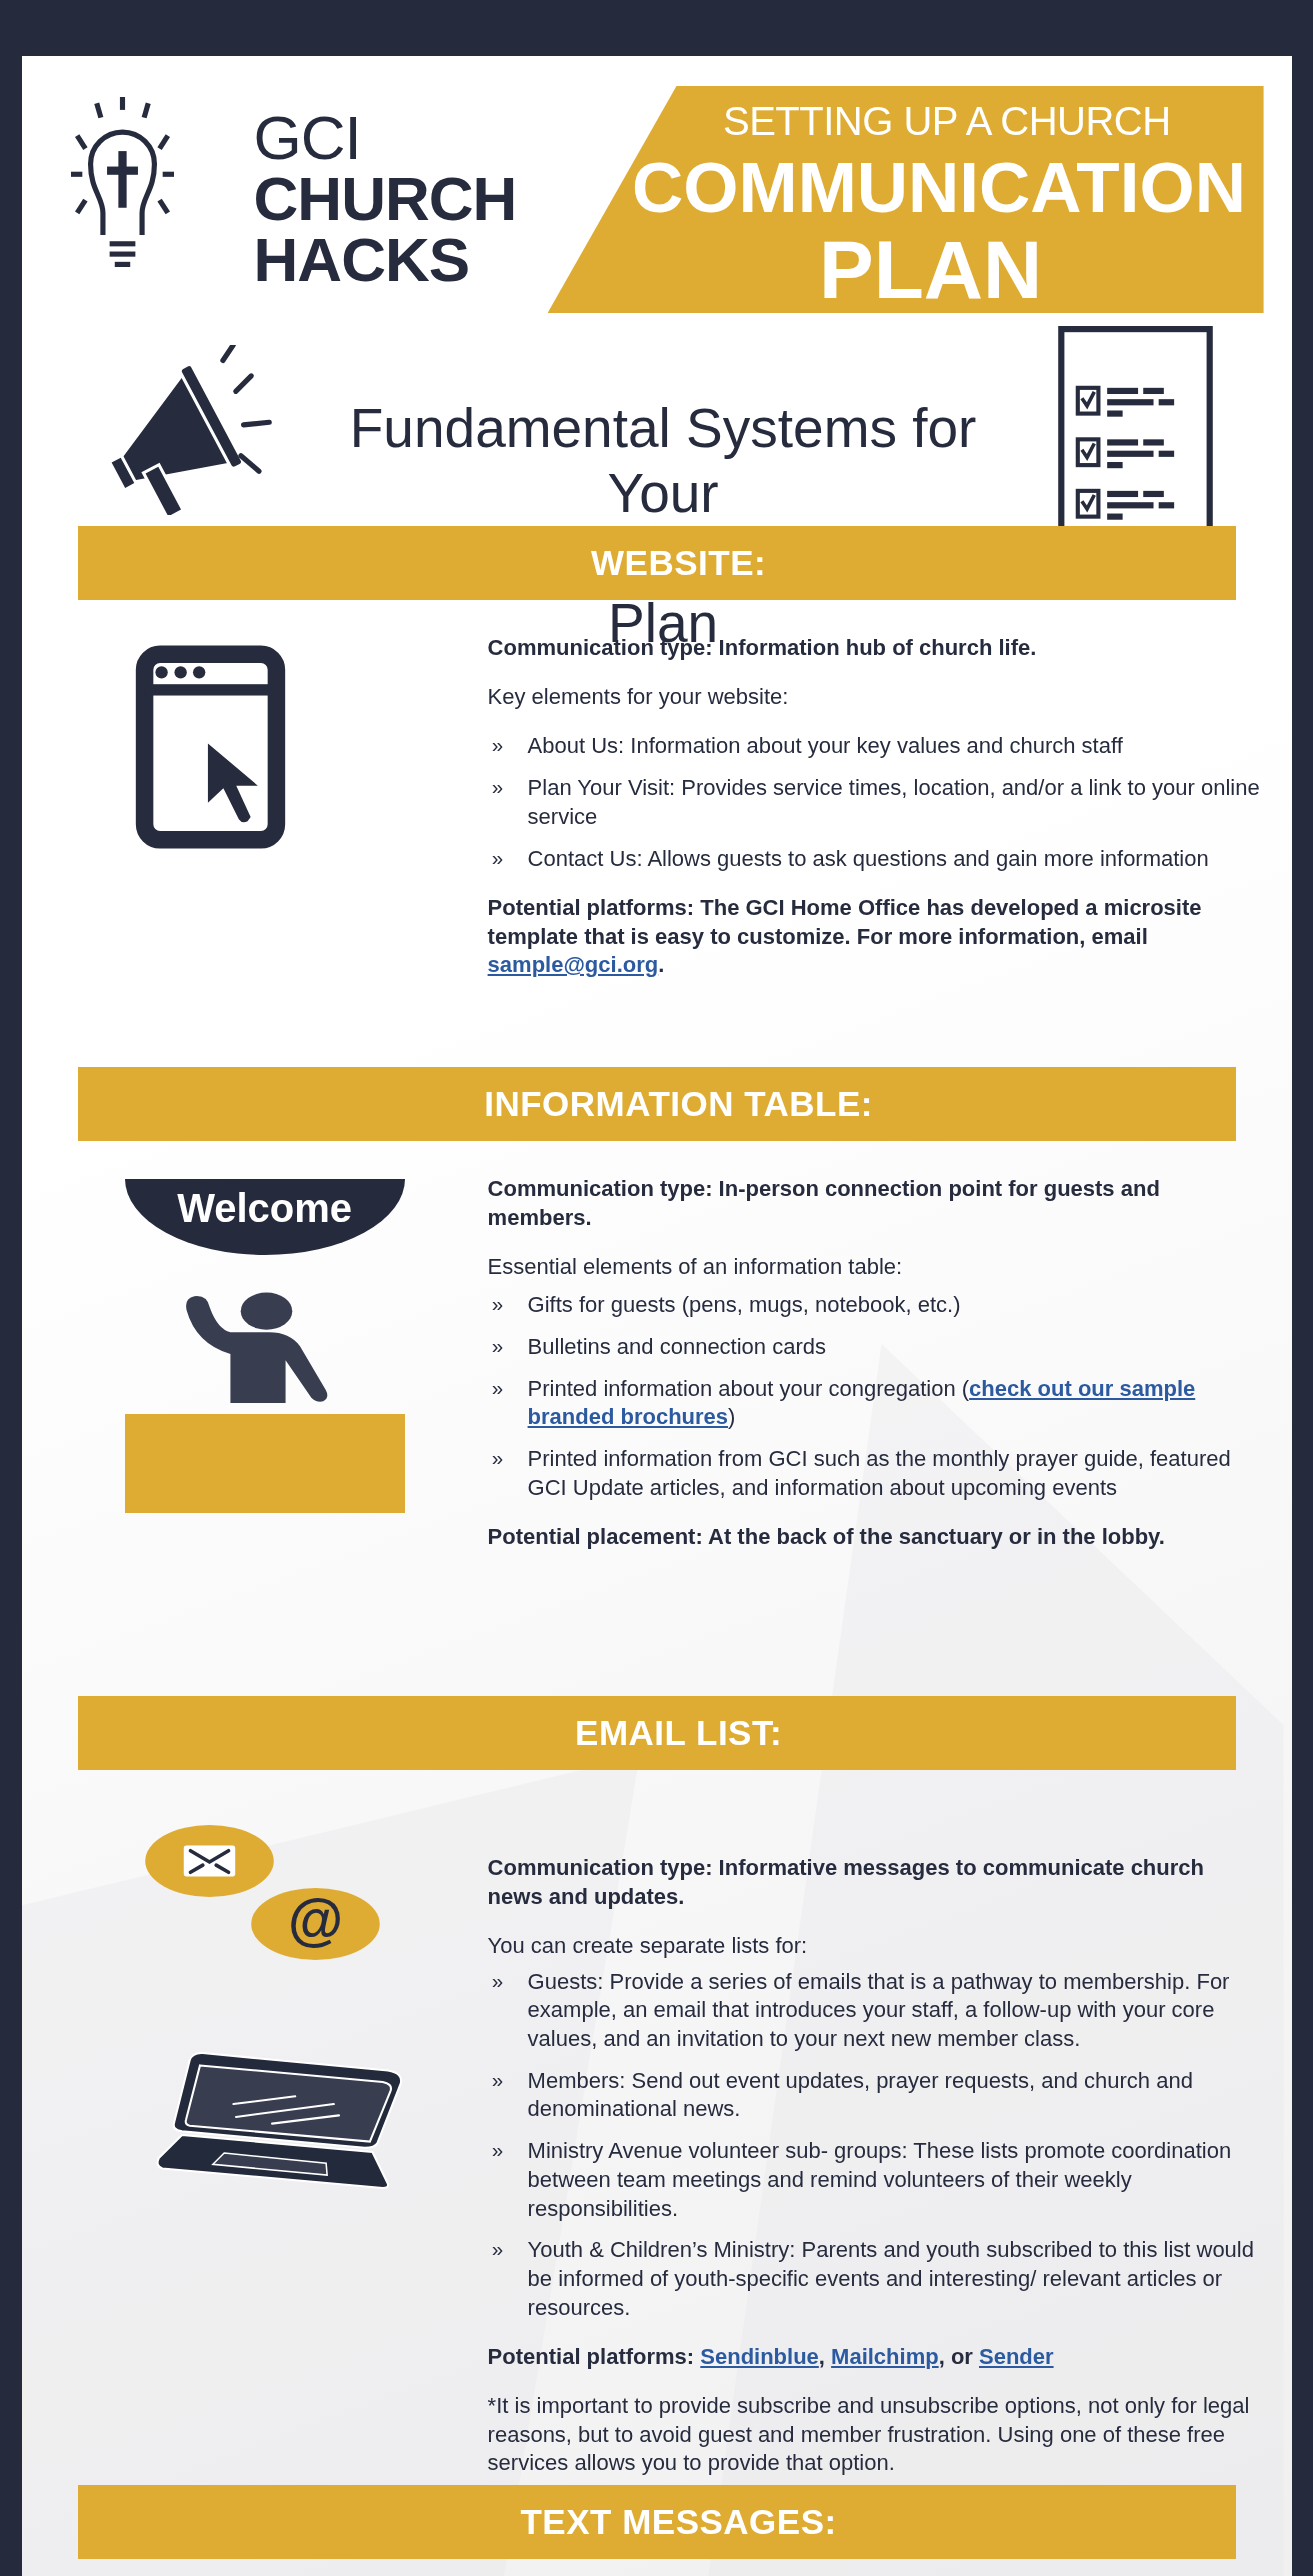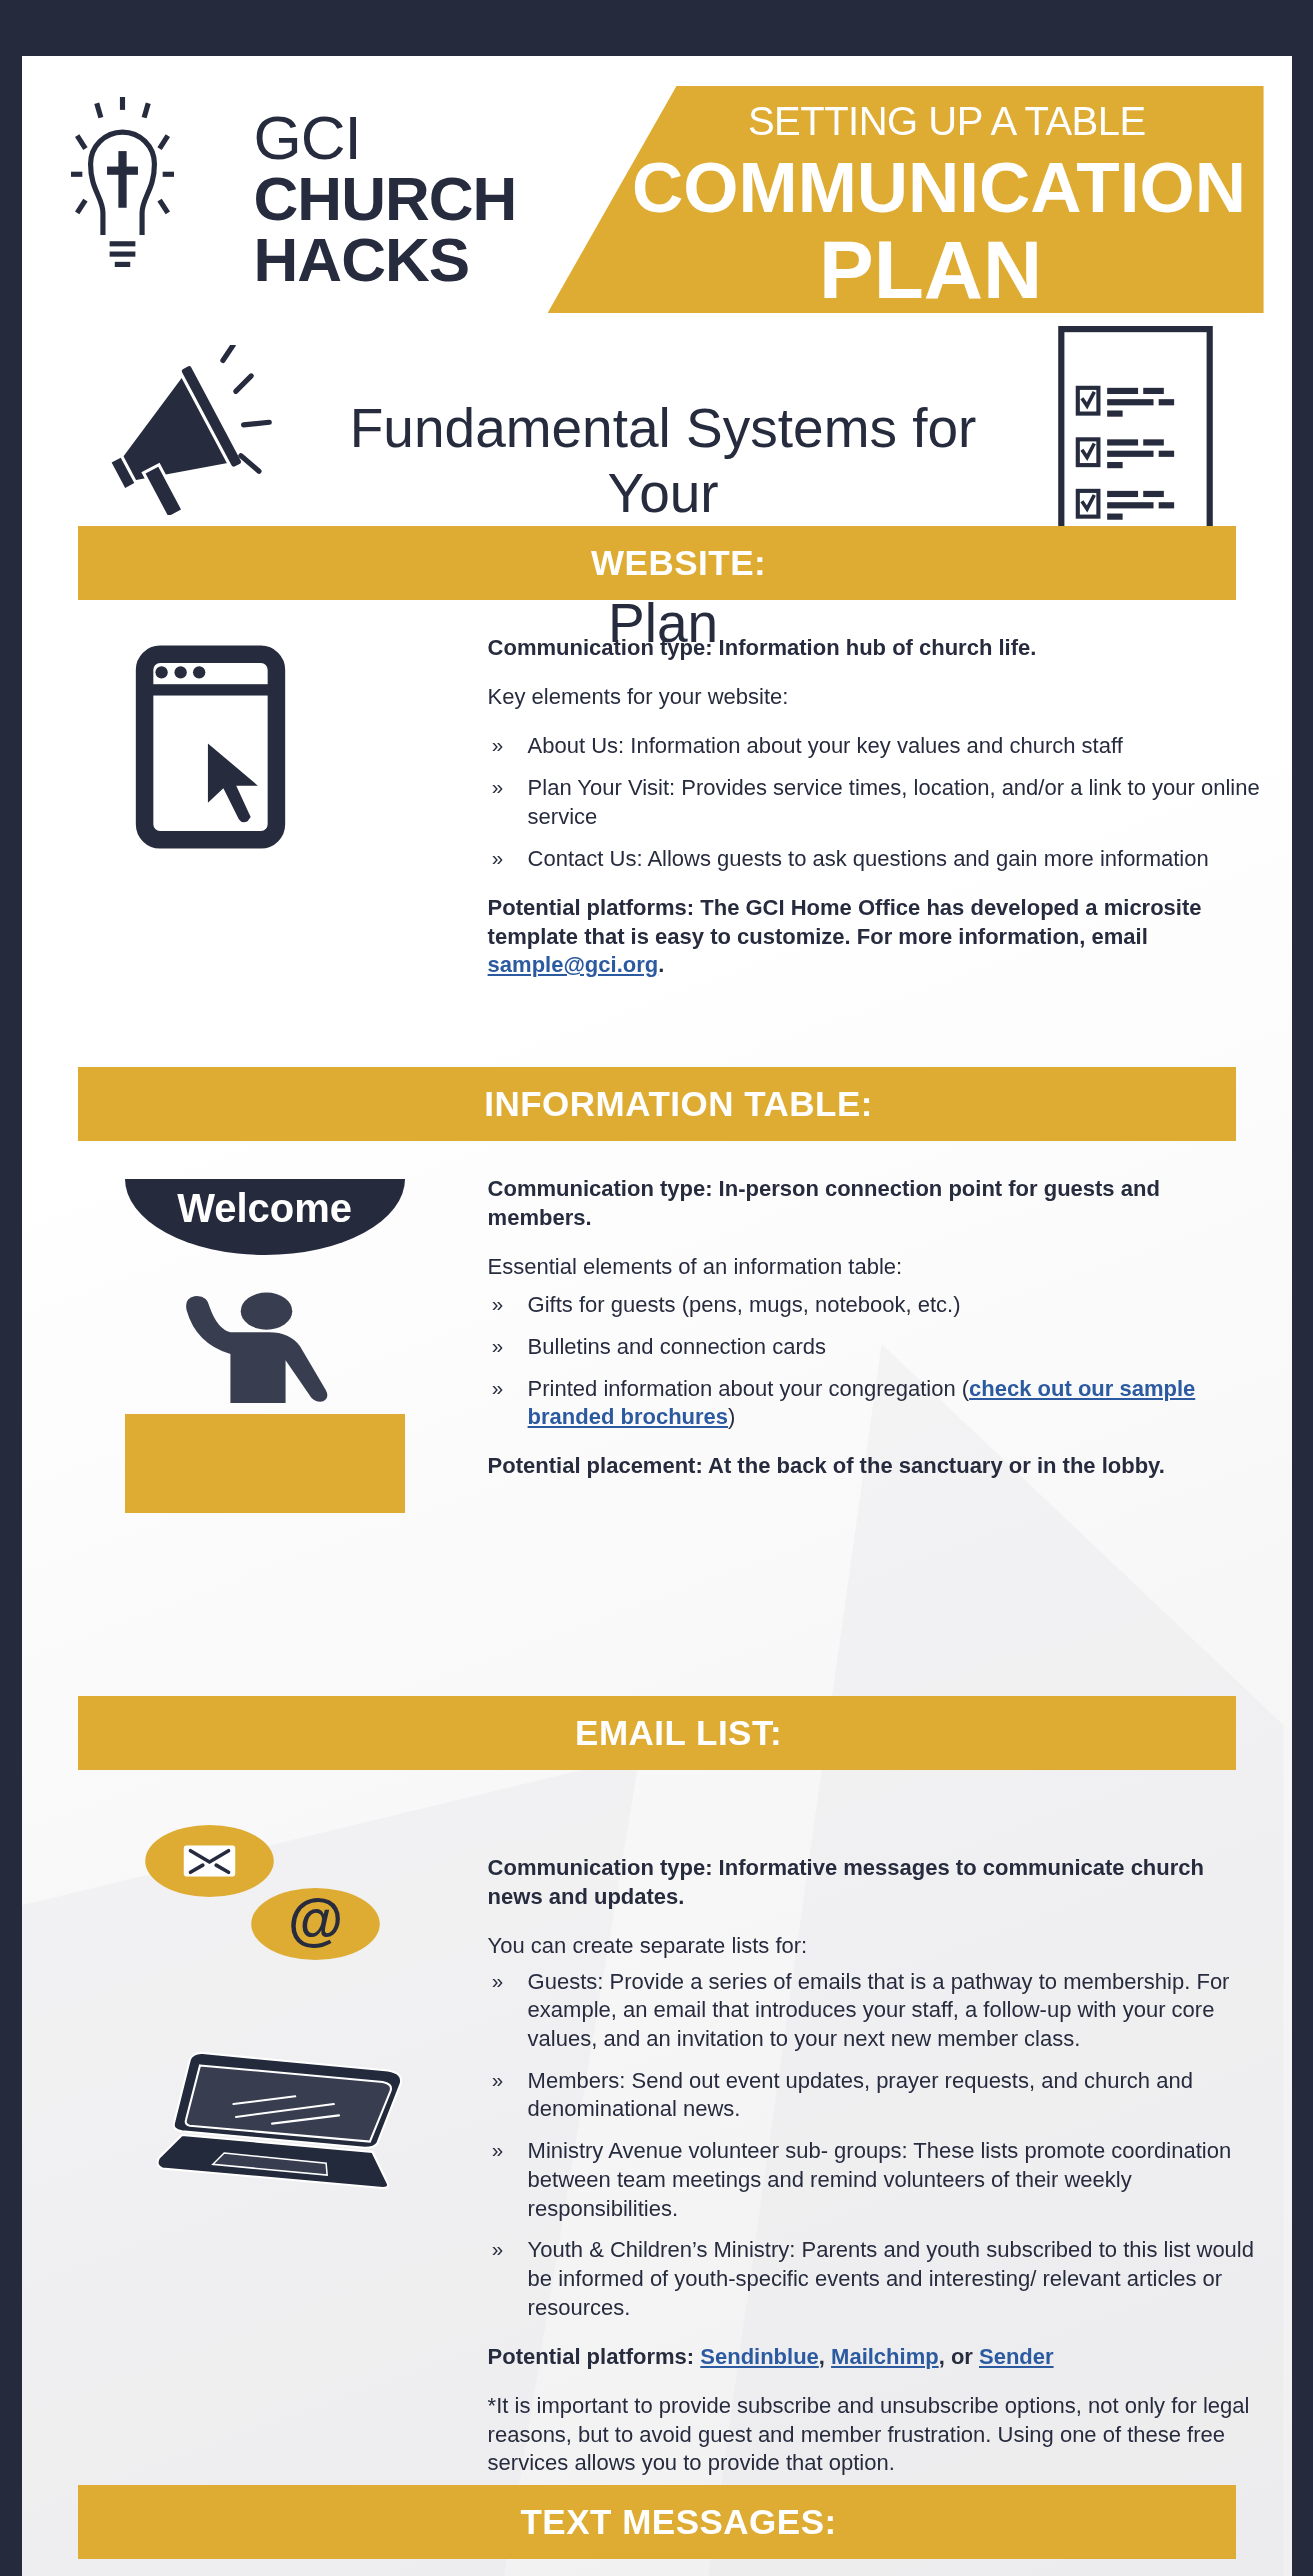--- a/index.html
+++ b/index.html
@@ -84,21 +84,21 @@
       <rect x="70" y="135" width="60" height="16"></rect>
     </g>
   </svg>
   <div class="logo-text">
     <div class="logo-gci">GCI</div>
     <div class="logo-hacks">CHURCH</div>
     <div class="logo-hacks">HACKS</div>
   </div>
 
   <div class="title-banner">
-    <div class="title-line1">SETTING UP A TABLE</div>
+    <div class="title-line1">SETTING UP A CHURCH</div>
     <div class="title-line2">COMMUNICATION</div>
     <div class="title-line3">PLAN</div>
   </div>
 
   <svg class="megaphone" viewBox="0 0 380 330">
     <g transform="rotate(-28 190 170)">
       <polygon points="40,150 230,60 230,260 40,200" fill="#262b3e" stroke="#fff" stroke-width="6"></polygon>
       <rect x="225" y="50" width="26" height="220" rx="8" fill="#262b3e" stroke="#fff" stroke-width="6"></rect>
       <rect x="70" y="195" width="34" height="100" fill="#262b3e" stroke="#fff" stroke-width="6"></rect>
       <rect x="22" y="145" width="26" height="62" fill="#262b3e" stroke="#fff" stroke-width="6"></rect>
@@ -174,20 +174,21 @@
     </svg>
     <div style="position:absolute;left:0;top:235px;width:280px;height:99px;background:#dfac33;"></div>
   </div>
   <div class="section-text" style="top:1119px;">
     <p class="b">Communication type: In-person connection point for guests and members.</p>
     <p style="margin-bottom:9.3px;">Essential elements of an information table:</p>
     <ul>
       <li>Gifts for guests (pens, mugs, notebook, etc.)</li>
       <li>Bulletins and connection cards</li>
       <li><span>Printed information about your congregation (</span><a class="lnk b">check out our sample branded brochures</a><span>)</span></li>
+      <li>Printed information from GCI such as the monthly prayer guide, featured GCI Update articles, and information about upcoming events</li>
     </ul>
     <p class="b">Potential placement: At the back of the sanctuary or in the lobby.</p>
   </div>
 
   <div class="section-bar" style="top:1640px;">EMAIL LIST:</div>
   <svg class="icon" style="left:123px;top:1769px;width:129px;height:72px;" viewBox="0 0 250 140">
     <ellipse cx="125" cy="70" rx="125" ry="70" fill="#dfac33"></ellipse>
     <rect x="75" y="40" width="100" height="60" rx="5" fill="#fff"></rect>
     <path d="M88 50 L125 72 L162 50 M88 92 L112 78 M162 92 L138 78" stroke="#262b3e" stroke-width="7" stroke-linecap="round" fill="none"></path>
   </svg>

